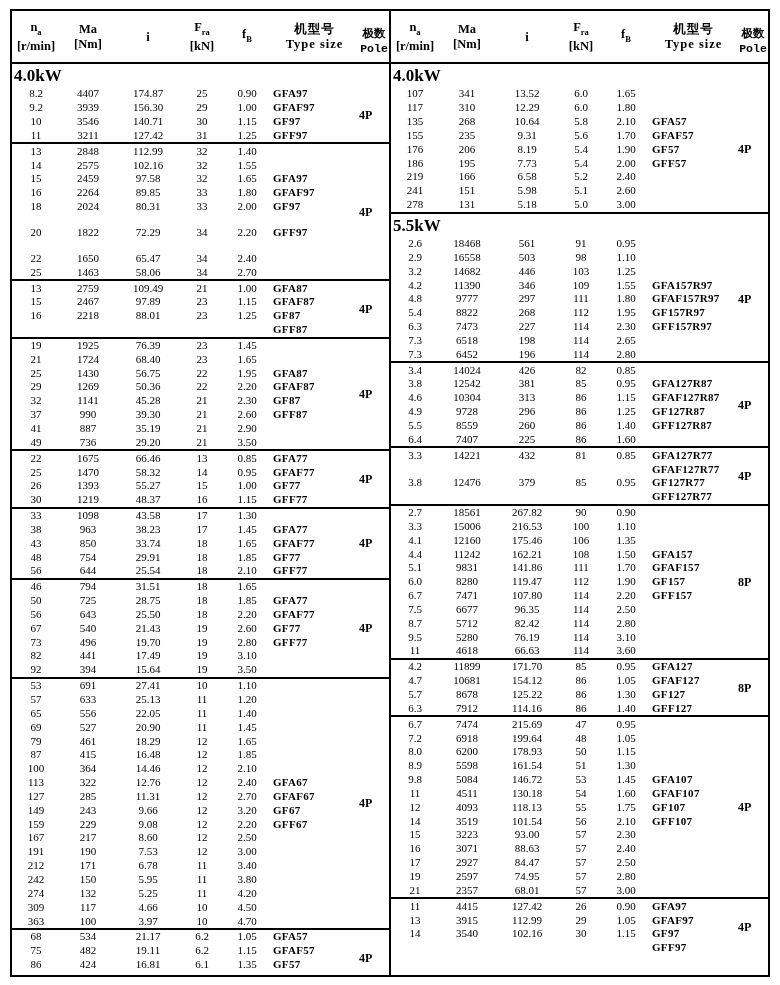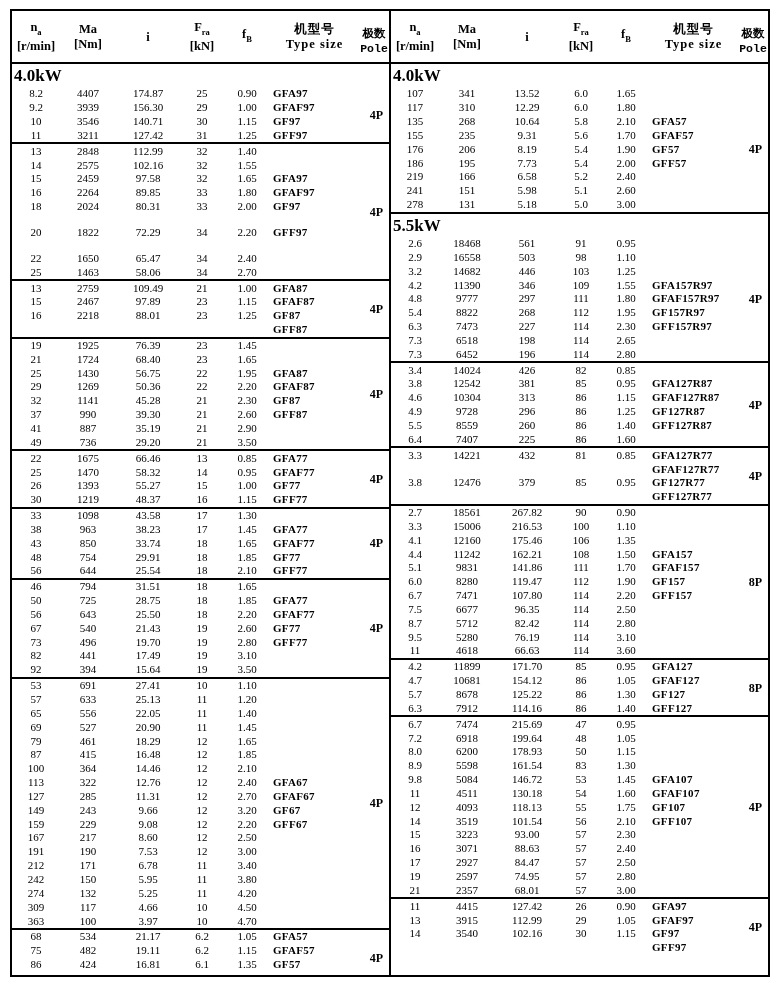--- a/index.html
+++ b/index.html
@@ -19,22 +19,22 @@
   
   .tbody{flex:1 1 auto;display:flex;flex-direction:column;}
   .sec-title{font-weight:bold;font-size:17px;line-height:18px;padding:3px 0 2px 2px;height:18px;}
   .sec-title.ruled{border-top:2.5px solid #000;}
   .group{position:relative;padding-right:30px;}
   .group.ruled{border-top:2px solid #000;}
   .row{display:grid;grid-template-columns:48px 56px 64px 44px 46px 89px;height:13.85px;align-items:center;}
   .row.gap{margin-top:12px;}
   .c{font-size:11px;line-height:13px;text-align:center;white-space:nowrap;}
   .c.type{text-align:left;font-weight:bold;padding-left:3px;letter-spacing:0.3px;}
-  .pole{position:absolute;right:6px;top:50%;transform:translateY(-50%);width:30px;
-        text-align:right;font-weight:bold;font-size:12px;}
+  .pole{position:absolute;right:0;top:50%;transform:translateY(-50%);width:30px;
+        text-align:left;font-weight:bold;font-size:12px;}
 </style>
 </head>
 <body>
 
 <div class="table-outer">
 
   <div class="half left">
     <div class="thead">
       <div class="th">
         <span><span>n</span><sub>a</sub></span>
@@ -1007,21 +1007,21 @@
             <div class="c">6200</div>
             <div class="c">178.93</div>
             <div class="c">50</div>
             <div class="c">1.15</div>
             <div class="c type"></div>
           </div>
           <div class="row">
             <div class="c">8.9</div>
             <div class="c">5598</div>
             <div class="c">161.54</div>
-            <div class="c">83</div>
+            <div class="c">51</div>
             <div class="c">1.30</div>
             <div class="c type"></div>
           </div>
           <div class="row">
             <div class="c">9.8</div>
             <div class="c">5084</div>
             <div class="c">146.72</div>
             <div class="c">53</div>
             <div class="c">1.45</div>
             <div class="c type">GFA107</div>

